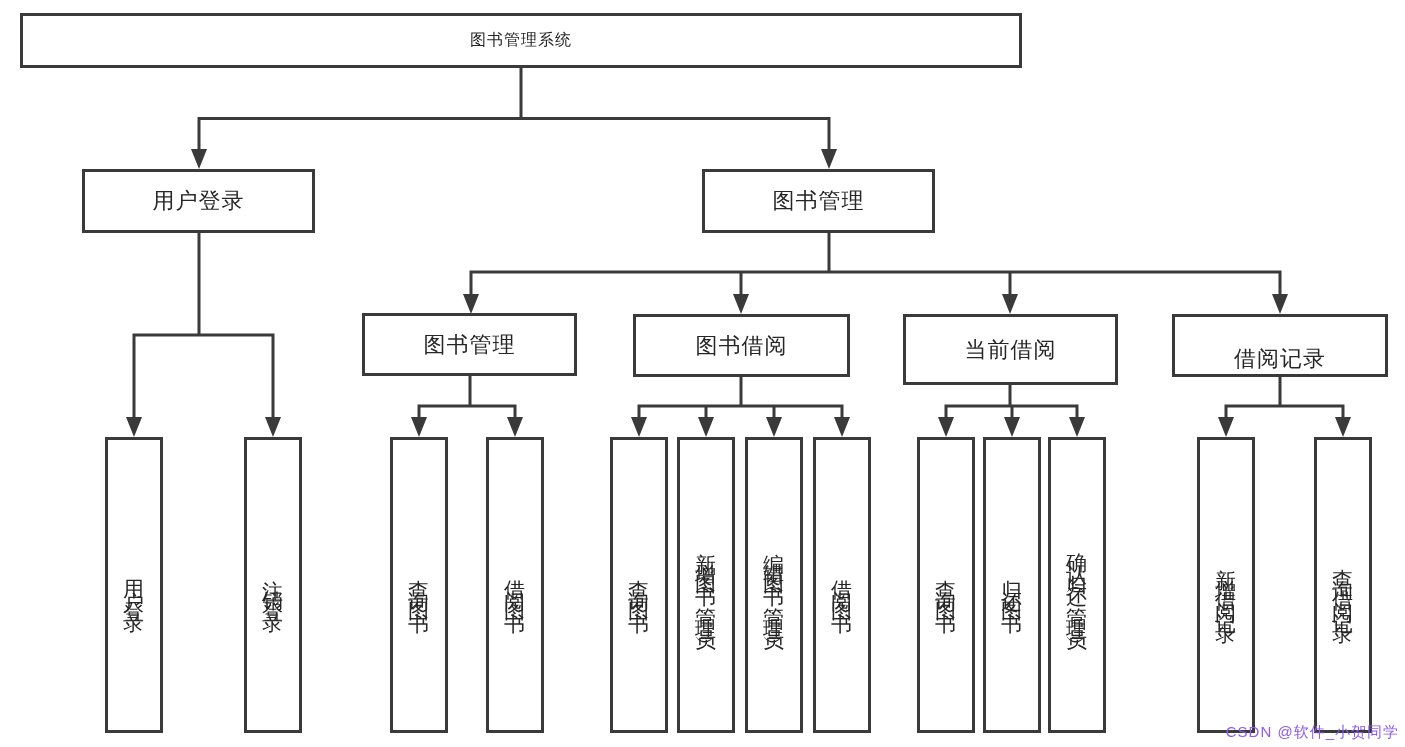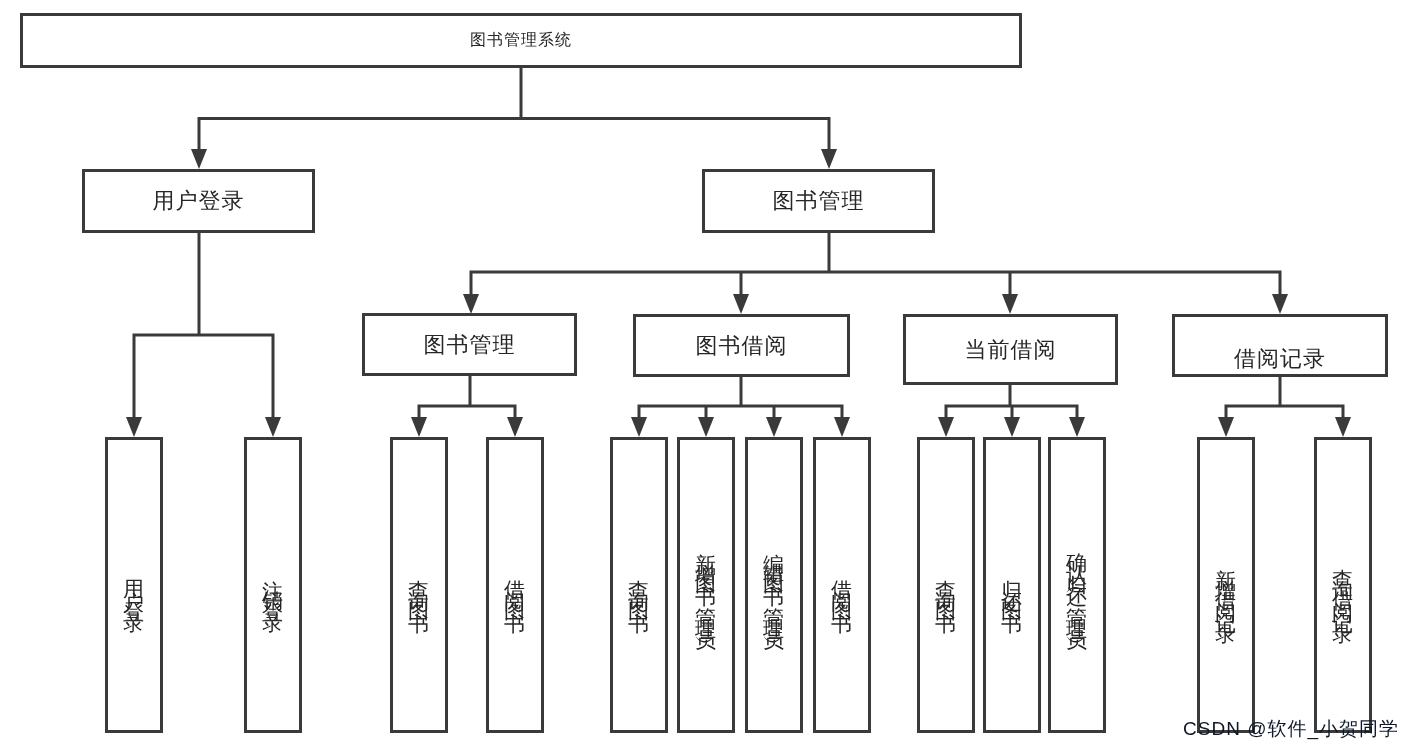--- a/index.html
+++ b/index.html
@@ -38,22 +38,22 @@
     text-orientation: mixed;
     font-size: 21px;
     line-height: 1;
     letter-spacing: 11px;
     white-space: nowrap;
   }
   .watermark {
     position: absolute;
     right: 6px;
     bottom: 5px;
-    font-size: 19px;
-    color: #0f172a;
+    font-size: 15px;
+    color: #8b5cf6;
     letter-spacing: 1px;
     z-index: 2;
     white-space: nowrap;
   }
 </style>
 </head>
 <body>
 
 <div id="canvas">
 

